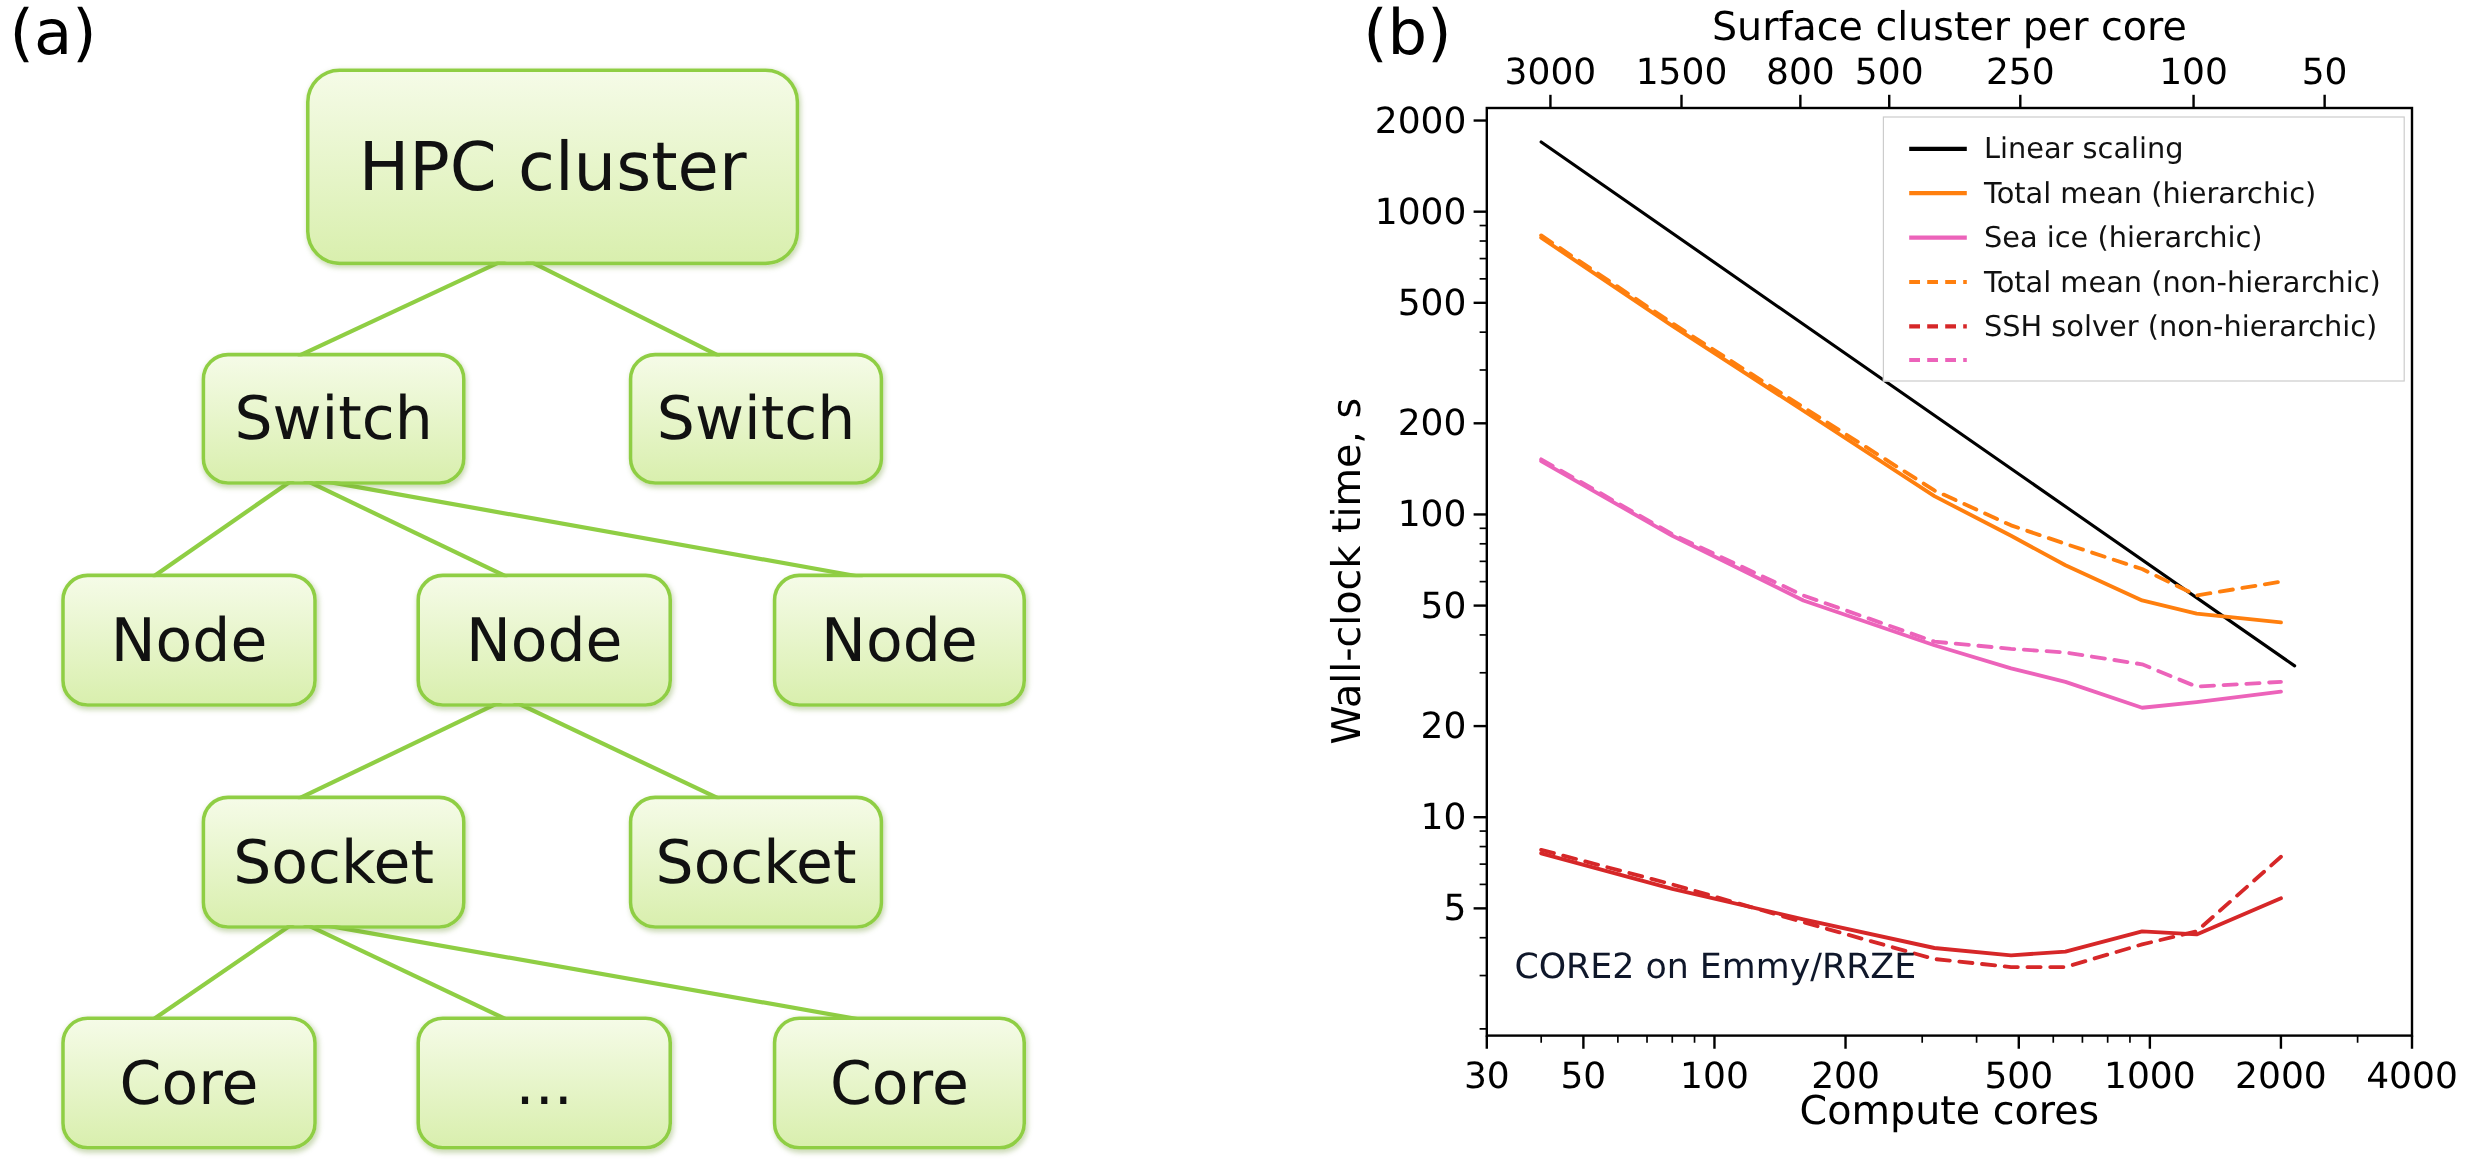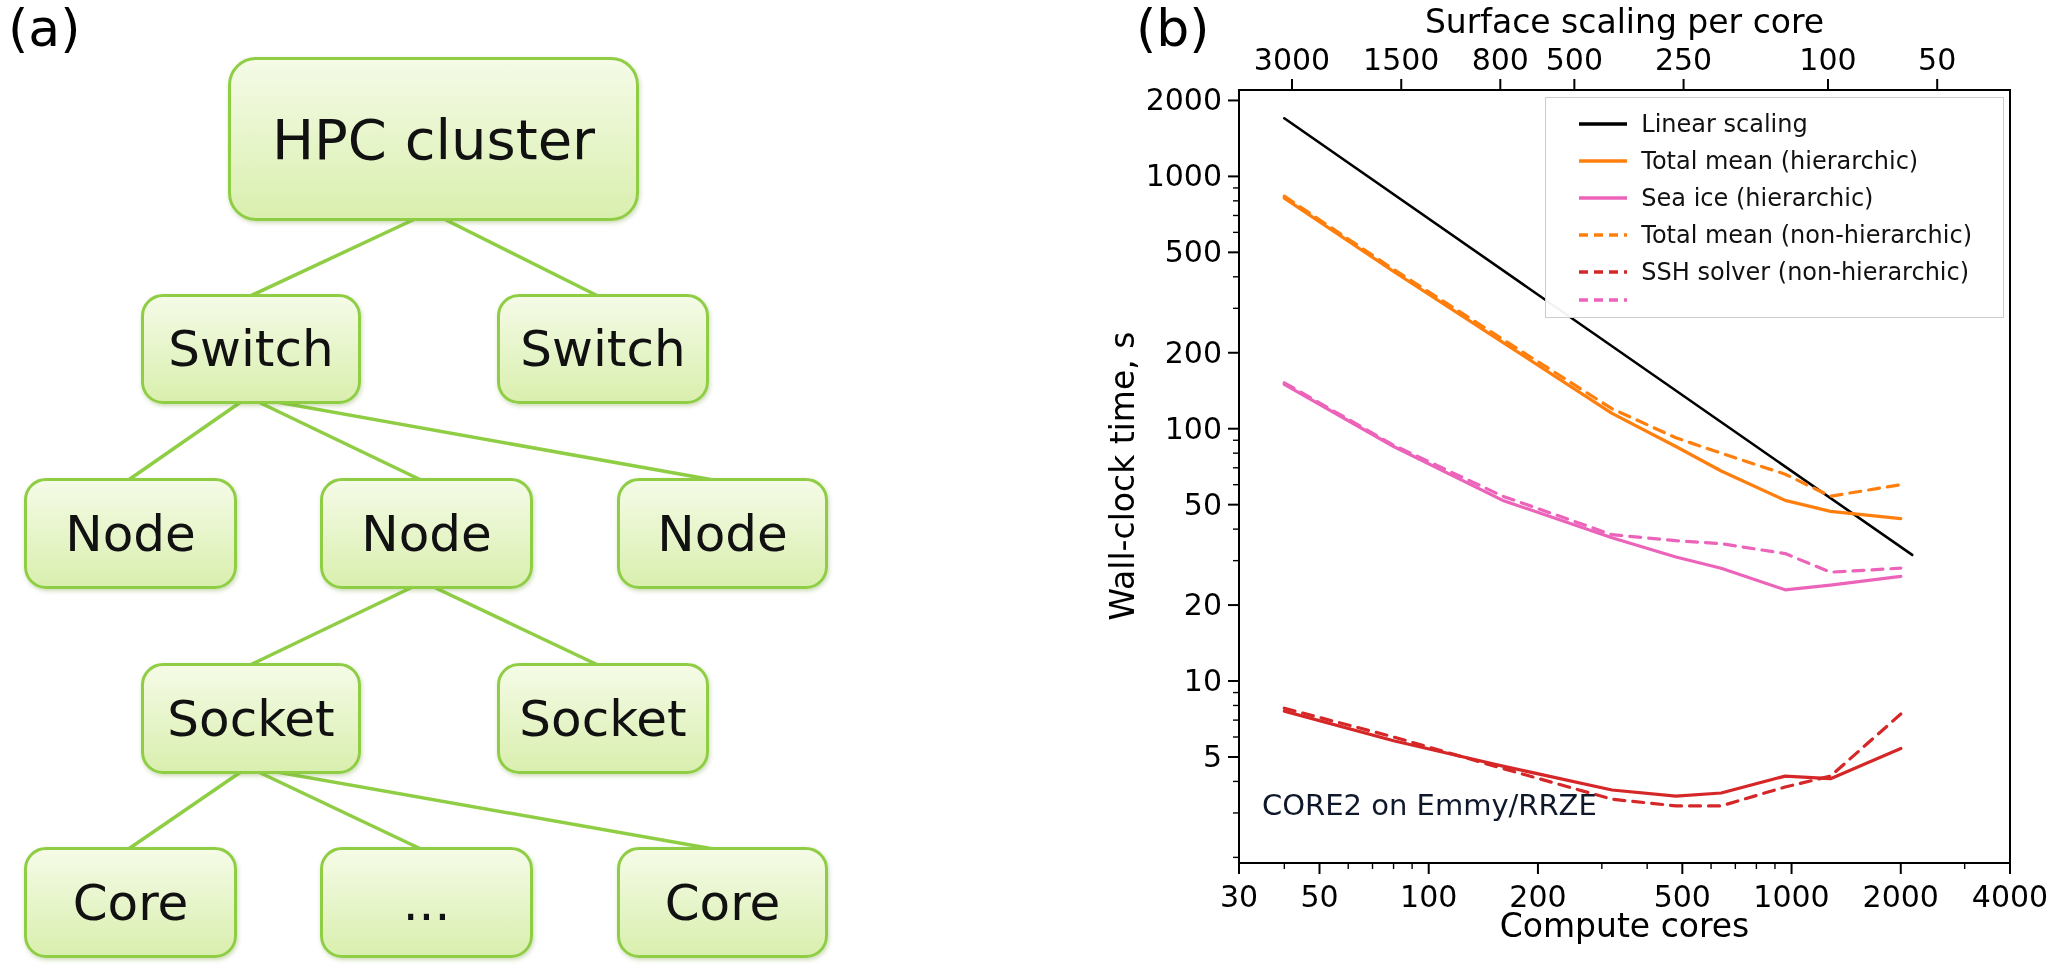--- a/index.html
+++ b/index.html
@@ -8,39 +8,39 @@
 
   .panel-label { position:absolute; font-size:52px; color:#000; line-height:1.1; }
 
   
   .tree-lines { position:absolute; left:0; top:0; pointer-events:none; }
   .dbox {
     position:absolute; display:flex; align-items:center; justify-content:center;
     border:3px solid #8fce44; border-radius:22px;
     background:linear-gradient(180deg,#f5fbe7,#d9efae);
     box-shadow:1px 2px 4px rgba(110,150,50,0.35);
-    font-size:50px; color:#111;
+    font-size:50px; color:#111;margin-left:27px;
   }
   .dbox.root { font-size:56px; border-radius:28px; }
 
   
   #chart-svg { position:absolute; left:1100px; top:0; width:967px; height:966px; overflow:visible; }
   #chart-svg text { font-family:"DejaVu Sans", sans-serif; font-size:30px; fill:#000; }
 
   .axis-title { position:absolute; font-size:33px; color:#000; }
   .axis-title.top { left:1239px; top:2px; width:771px; text-align:center; }
   .axis-title.bottom { left:1239px; top:906px; width:771px; text-align:center; }
   .axis-title.yl { left:1122px; top:476px; transform:translate(-50%,-50%) rotate(-90deg); white-space:nowrap; }
 
   .annotation { position:absolute; left:1262px; top:788px; font-size:29px; color:#0f172a; }
 
   .legend {
     position:absolute; right:63px; top:97px;
     background:rgba(255,255,255,0.95); border:1.5px solid #cccccc;
-    padding:12px 31px; display:flex; flex-direction:column; gap:9px;
+    padding:12px 19px; display:flex; flex-direction:column; gap:9px;
   }
   .legend-item { display:flex; align-items:center; gap:12px; font-size:24px; color:#111; white-space:nowrap; }
 </style>
 </head>
 <body>
 
 <div class="figure">
 
   <div>
     <div class="panel-label" style="left:8px; top:0px;">(a)</div>
@@ -93,21 +93,21 @@
       <span>...</span>
     </div>
     <div class="dbox" style="left: 617px; top: 847px; width: 205px; height: 105px; border-color: rgb(143, 206, 68); background: linear-gradient(rgb(245, 251, 231), rgb(217, 239, 174));">
       <span>Core</span>
     </div>
   </div>
 
   <div>
     <div class="panel-label" style="left:1136px; top:0px;">(b)</div>
 
-    <div class="axis-title top">Surface scaling per core</div>
+    <div class="axis-title top">Surface cluster per core</div>
 
     <svg id="chart-svg">
         <rect x="139" y="90" width="771" height="773" fill="none" stroke="#000" stroke-width="2"></rect>
         <line x1="139" y1="863" x2="139" y2="874" stroke="#000" stroke-width="2"></line>
         <text x="139" y="907" text-anchor="middle">30</text>
         <line x1="219.4942669675377" y1="863" x2="219.4942669675377" y2="874" stroke="#000" stroke-width="2"></line>
         <text x="219.4942669675377" y="907" text-anchor="middle">50</text>
         <line x1="328.71818136018715" y1="863" x2="328.71818136018715" y2="874" stroke="#000" stroke-width="2"></line>
         <text x="328.71818136018715" y="907" text-anchor="middle">100</text>
         <line x1="437.9420957528365" y1="863" x2="437.9420957528365" y2="874" stroke="#000" stroke-width="2"></line>

